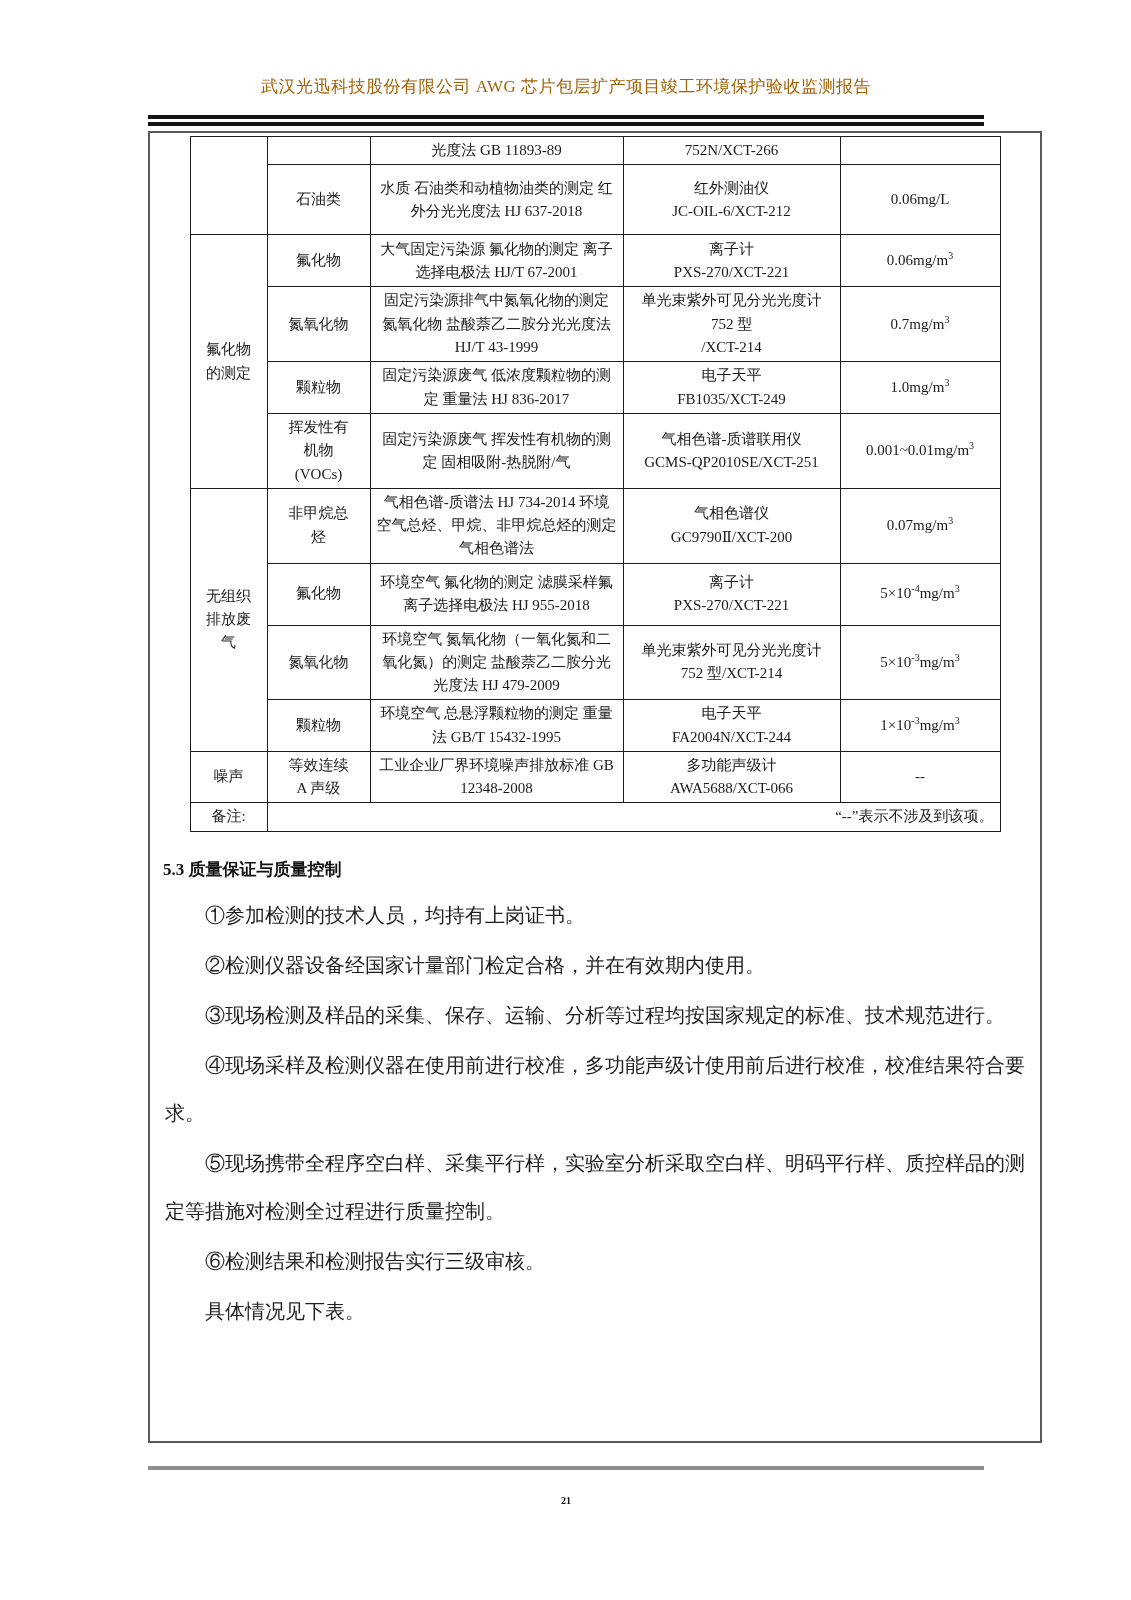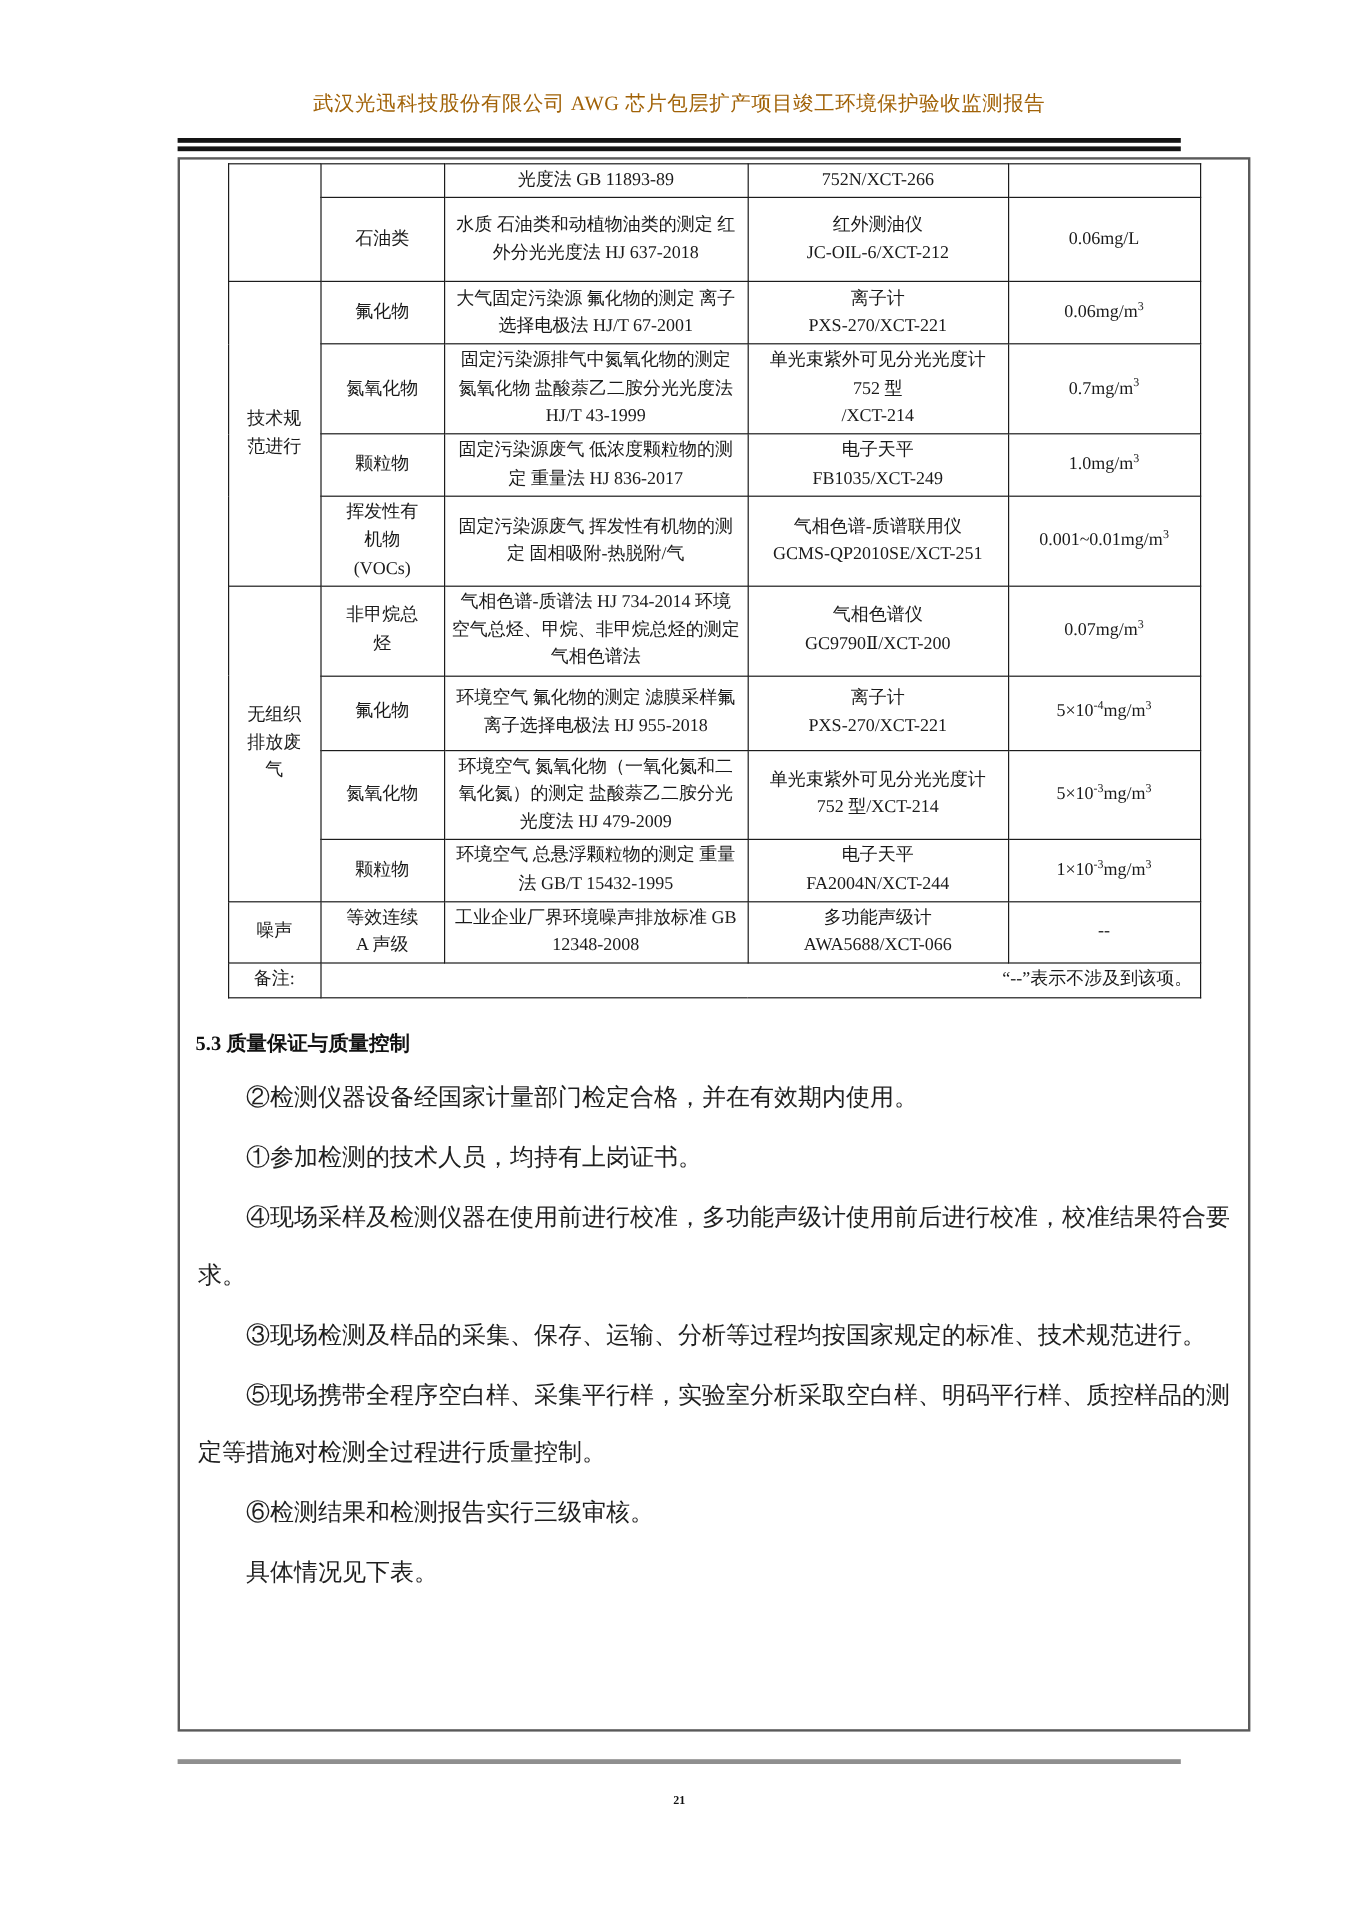--- a/index.html
+++ b/index.html
@@ -122,21 +122,21 @@
       <td class="method-cell">水质 石油类和动植物油类的测定 红外分光光度法 HJ 637-2018</td>
       <td class="instrument-cell">
             <span class="instr-line">红外测油仪</span>
             <span class="instr-line">JC-OIL-6/XCT-212</span>
             <span class="instr-line"></span>
           </td>
       <td class="limit-cell"><span>0.06mg/L</span><sup></sup><span></span><sup></sup></td>
     </tr>
 
     <tr style="height:52px">
-      <td class="category-cell" rowspan="4">技术规范进行</td>
+      <td class="category-cell" rowspan="4">氟化物的测定</td>
       <td class="item-cell">氟化物</td>
       <td class="method-cell">大气固定污染源 氟化物的测定 离子选择电极法 HJ/T 67-2001</td>
       <td class="instrument-cell">
             <span class="instr-line">离子计</span>
             <span class="instr-line">PXS-270/XCT-221</span>
             <span class="instr-line"></span>
           </td>
       <td class="limit-cell"><span>0.06mg/m</span><sup>3</sup><span></span><sup></sup></td>
     </tr>
 
@@ -233,24 +233,24 @@
     <tr style="height:27px">
       <td class="category-cell">备注:</td>
       <td class="remark-text-cell" colspan="4">“--”表示不涉及到该项。</td>
     </tr>
   </tbody>
     </table>
 
   <div class="section-title">5.3 质量保证与质量控制</div>
 
   <div class="section-body">
+    <p class="para">①参加检测的技术人员，均持有上岗证书。</p>
     <p class="para">②检测仪器设备经国家计量部门检定合格，并在有效期内使用。</p>
-    <p class="para">①参加检测的技术人员，均持有上岗证书。</p>
+    <p class="para">③现场检测及样品的采集、保存、运输、分析等过程均按国家规定的标准、技术规范进行。</p>
     <p class="para">④现场采样及检测仪器在使用前进行校准，多功能声级计使用前后进行校准，校准结果符合要求。</p>
-    <p class="para">③现场检测及样品的采集、保存、运输、分析等过程均按国家规定的标准、技术规范进行。</p>
     <p class="para">⑤现场携带全程序空白样、采集平行样，实验室分析采取空白样、明码平行样、质控样品的测定等措施对检测全过程进行质量控制。</p>
     <p class="para">⑥检测结果和检测报告实行三级审核。</p>
     <p class="para">具体情况见下表。</p>
   </div>
 
 </div>
 
 <div class="footer-rule"></div>
 <div class="page-number">21</div>
 

